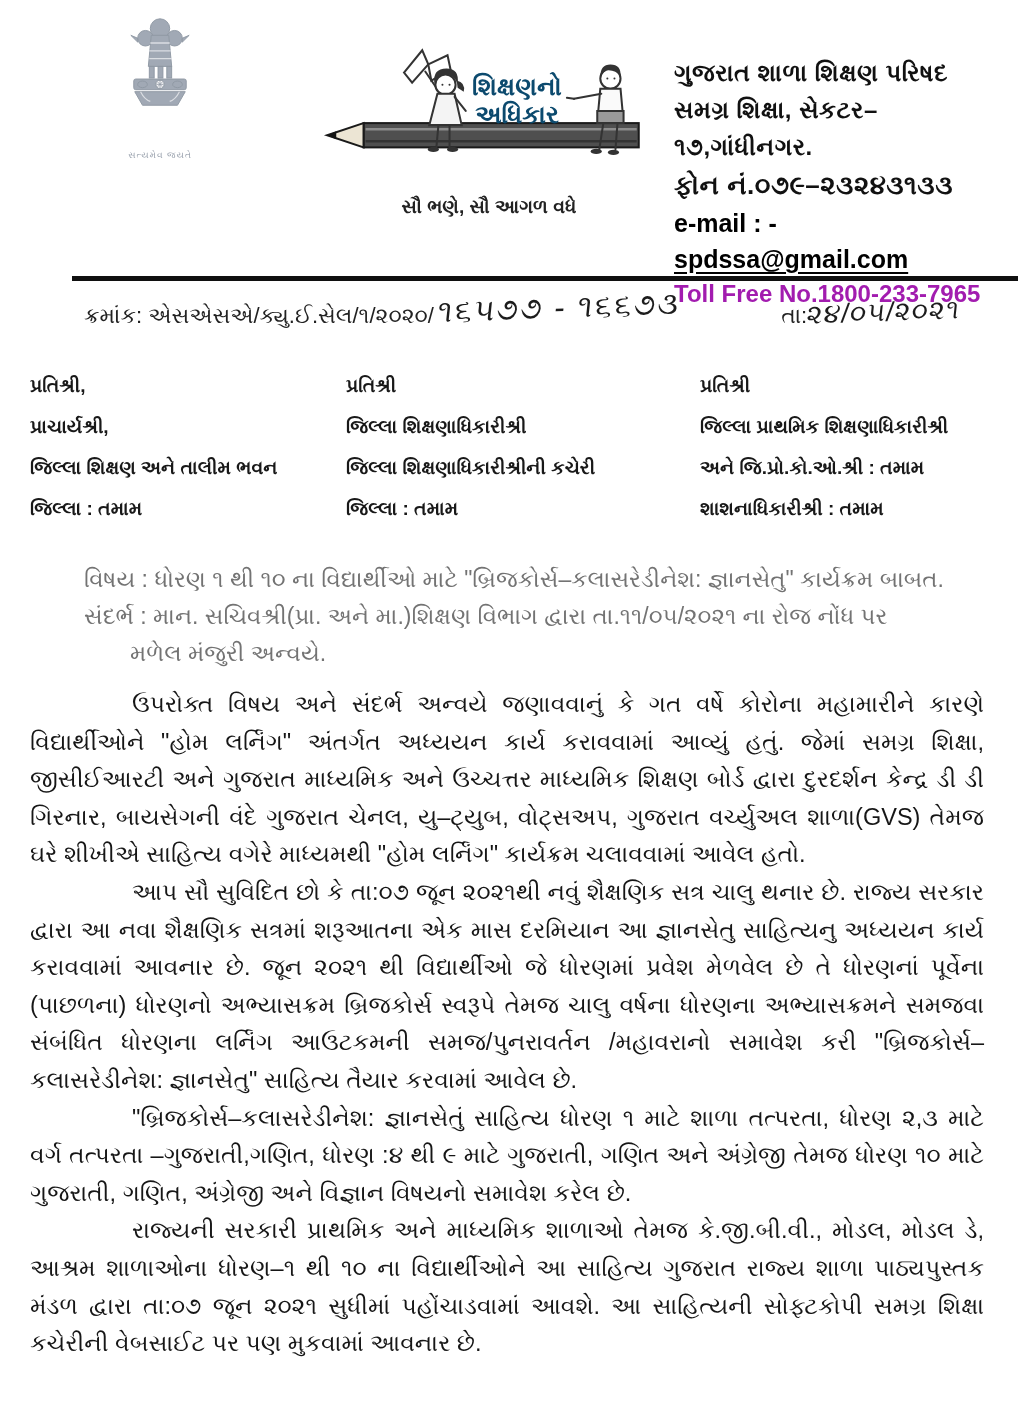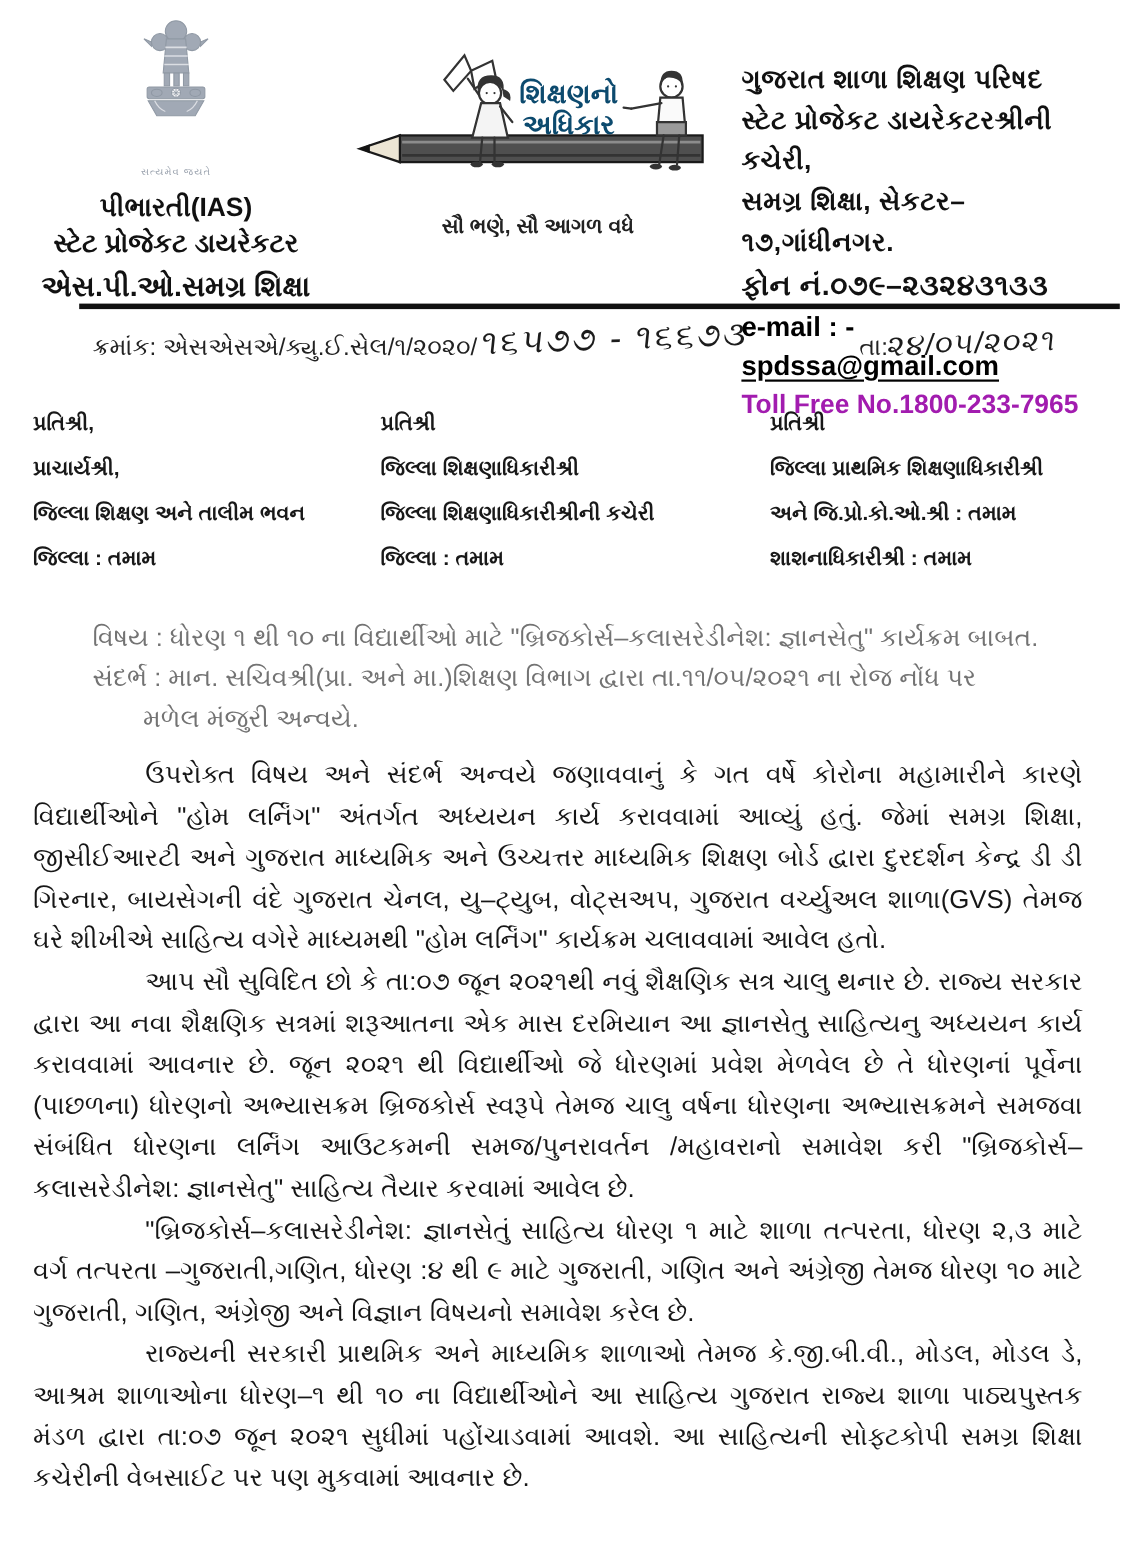--- a/index.html
+++ b/index.html
@@ -86,25 +86,20 @@
           <circle cx="40" cy="74.5" r="4.2" fill="#f4f4f6" stroke="#848e9b"></circle>
           <path d="M40,70.8 v7.4 M36.3,74.5 h7.4 M37.4,71.9 l5.2,5.2 M42.6,71.9 l-5.2,5.2" stroke="#848e9b" stroke-width="0.8" fill="none"></path>
           <ellipse cx="22" cy="74.5" rx="5" ry="3.4"></ellipse>
           <ellipse cx="58" cy="74.5" rx="5" ry="3.4"></ellipse>
 
           <path d="M14,82 L66,82 L58,96 L22,96 Z"></path>
           <path d="M20,82 q4,8 10,10 M60,82 q-4,8 -10,10" stroke="#f4f4f6" stroke-width="1.2" fill="none" opacity="0.7"></path>
         </g>
       </svg>
       <div class="emblem-caption">સત્યમેવ જયતે</div>
-      <div class="officer-lines">
-        <div class="l1">પીભારતી(IAS)</div>
-        <div class="l2">સ્ટેટ પ્રોજેકટ ડાયરેકટર</div>
-        <div class="l3">એસ.પી.ઓ.સમગ્ર શિક્ષા</div>
-      </div>
     </div>
 
     <div class="col-center">
       <div class="logo-wrap">
         <svg width="344" height="152" viewBox="0 0 340 150">
 
           <rect x="46" y="84" width="272" height="24" fill="#4f4f4f" stroke="#1a1a1a" stroke-width="2"></rect>
           <line x1="48" y1="90" x2="316" y2="90" stroke="#ffffff" stroke-opacity="0.35" stroke-width="2.5"></line>
           <line x1="48" y1="102" x2="316" y2="102" stroke="#000000" stroke-opacity="0.35" stroke-width="2.5"></line>
           <polygon points="46,84 46,108 10,96" fill="#ece5d4" stroke="#1a1a1a" stroke-width="2"></polygon>
@@ -136,21 +131,20 @@
           <ellipse cx="276" cy="112" rx="5.5" ry="2.6" fill="#333"></ellipse>
           <ellipse cx="293" cy="113" rx="5.5" ry="2.6" fill="#333"></ellipse>
         </svg>
         <div class="logo-slogan">શિક્ષણનો અધિકાર</div>
       </div>
       <div class="logo-sub">સૌ ભણે, સૌ આગળ વધે</div>
     </div>
 
     <div class="col-right">
       <div class="g-line">ગુજરાત શાળા શિક્ષણ પરિષદ</div>
-      <div class="g-line">સ્ટેટ પ્રોજેકટ ડાયરેકટરશ્રીની કચેરી,</div>
       <div class="g-line">સમગ્ર શિક્ષા, સેકટર–૧૭,ગાંધીનગર.</div>
       <div class="g-line phone-line">ફોન નં.૦૭૯–૨૩૨૪૩૧૩૩</div>
       <div class="email-line">
         <span>e-mail : -</span>
         <span class="addr">spdssa@gmail.com</span>
       </div>
       <div class="toll-line">Toll Free No.1800-233-7965</div>
     </div>
   </header>
 

